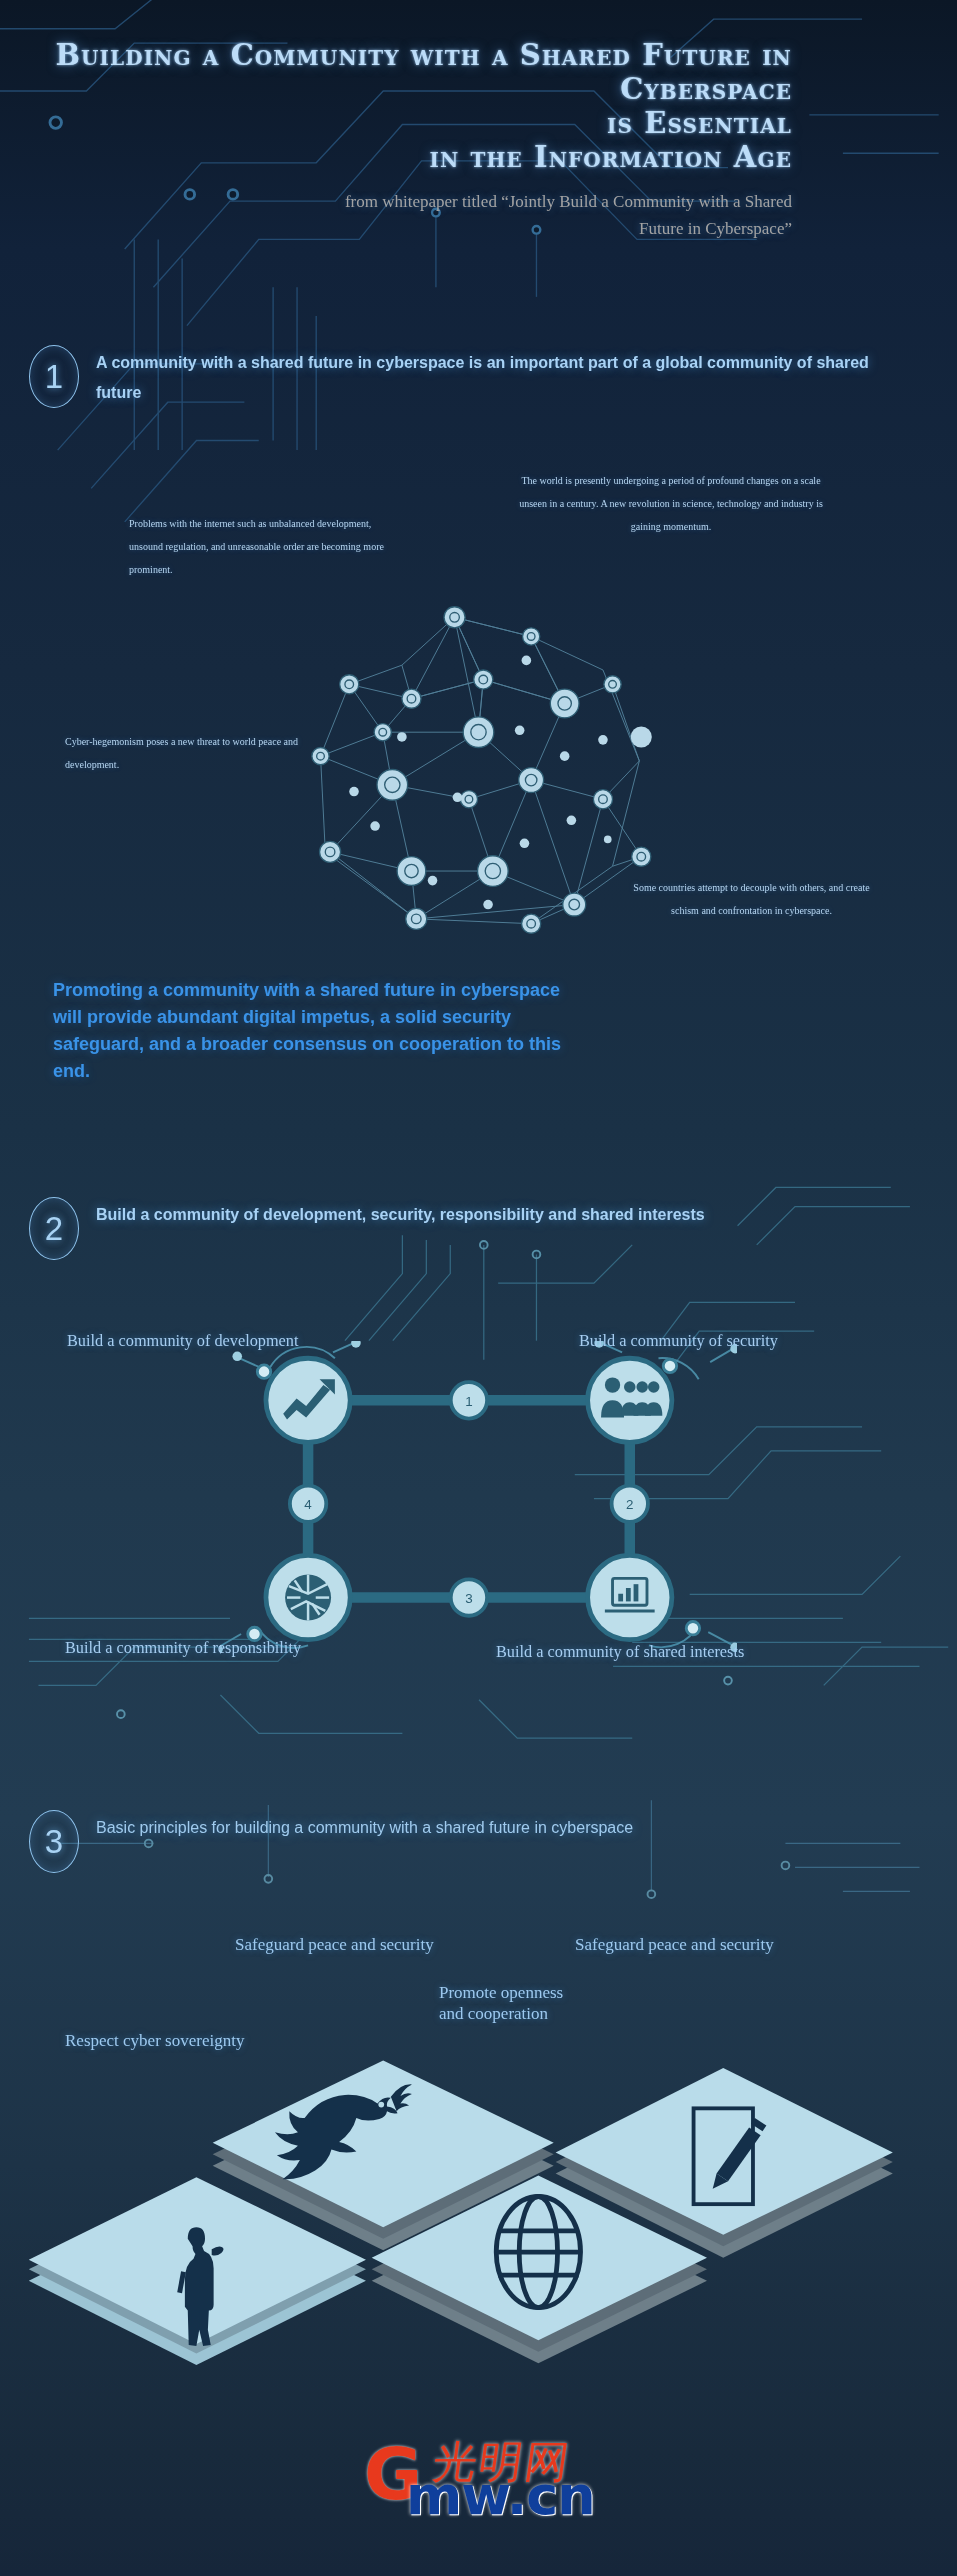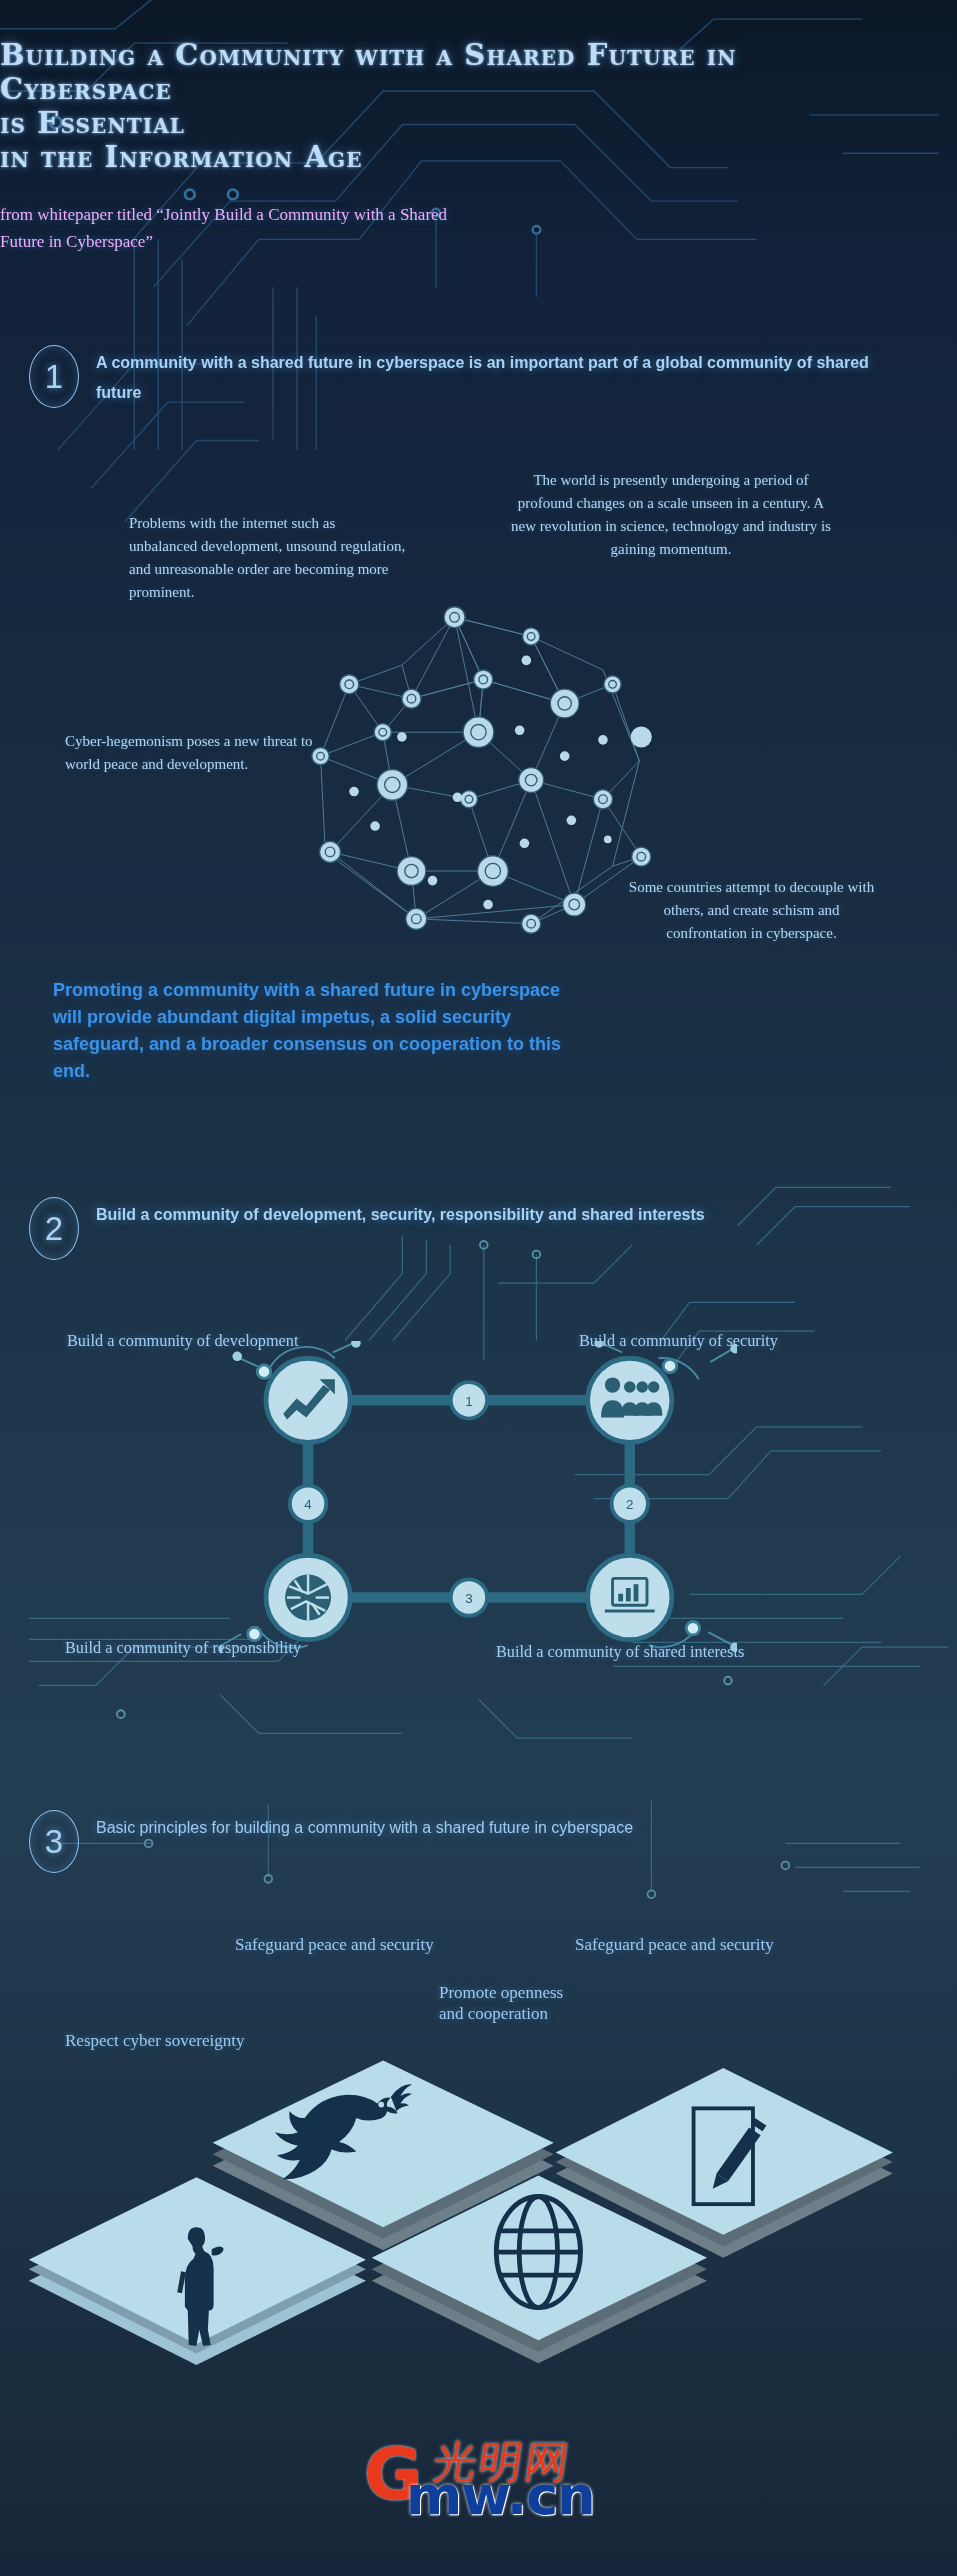--- a/index.html
+++ b/index.html
@@ -17,40 +17,40 @@
        #1d3347 2164px,
        #182a3c 2452px,
        #16263a 2576px);
   }
 
   
   .bg-circuit { position:absolute; inset:0; pointer-events:none; }
   .bg-circuit svg { display:block; width:958px; height:2576px; }
 
   
-  .header { position:absolute; left:0; top:38px; width:792px; text-align:left; z-index:5; }
+  .header { position:absolute; left:0; top:38px; width:792px; text-align:right; z-index:5; }
   .title {
     font-family:"DejaVu Serif", serif;
     font-variant:small-caps;
     font-weight:bold;
     font-size:29px;
     line-height:34px;
     letter-spacing:1.1px;
     color:#bcdcf8;
     text-shadow:0 0 11.5px rgba(90,160,230,.55), 0 0 2.9px rgba(190,225,255,.8);
   }
   .title .l1 { display:block; }
   .title .l2 { display:block; }
   .title .l3 { display:block; }
   .subtitle {
-    margin-top:27px;
+    margin-top:14px;
     font-family:"Liberation Serif", serif;
     font-size:17px;
     line-height:27px;
-    color:#f0abfc;
+    color:#a3a3a3;
     text-shadow:0 0 7.7px rgba(80,150,220,.5);
   }
   .subtitle span { display:block; }
 
   
   .section-head { position:absolute; display:flex; align-items:flex-start; z-index:6; }
   .sec-num {
     width:50px; height:63px; flex:0 0 50px;
     border:1.9px solid #8fc4ee; border-radius:50%;
     display:flex; align-items:center; justify-content:center;
@@ -67,21 +67,21 @@
     color:#a8d2f5;
     text-shadow:0 0 9.6px rgba(80,160,230,.6);
     max-width:795px;
   }
   .sec-title.light { font-weight:normal; color:#a0cbee; }
 
   
   .note {
     position:absolute; z-index:6;
     font-family:"Liberation Serif", serif;
-    font-size:15px; line-height:23px;
+    font-size:10px; line-height:23px;
     color:#b6d5f0;
     text-shadow:0 0 5.7px rgba(70,140,210,.45);
   }
 
   
   .highlight {
     position:absolute; z-index:6;
     font-family:"Liberation Sans", sans-serif;
     font-weight:bold;
     font-size:18px; line-height:27px;

